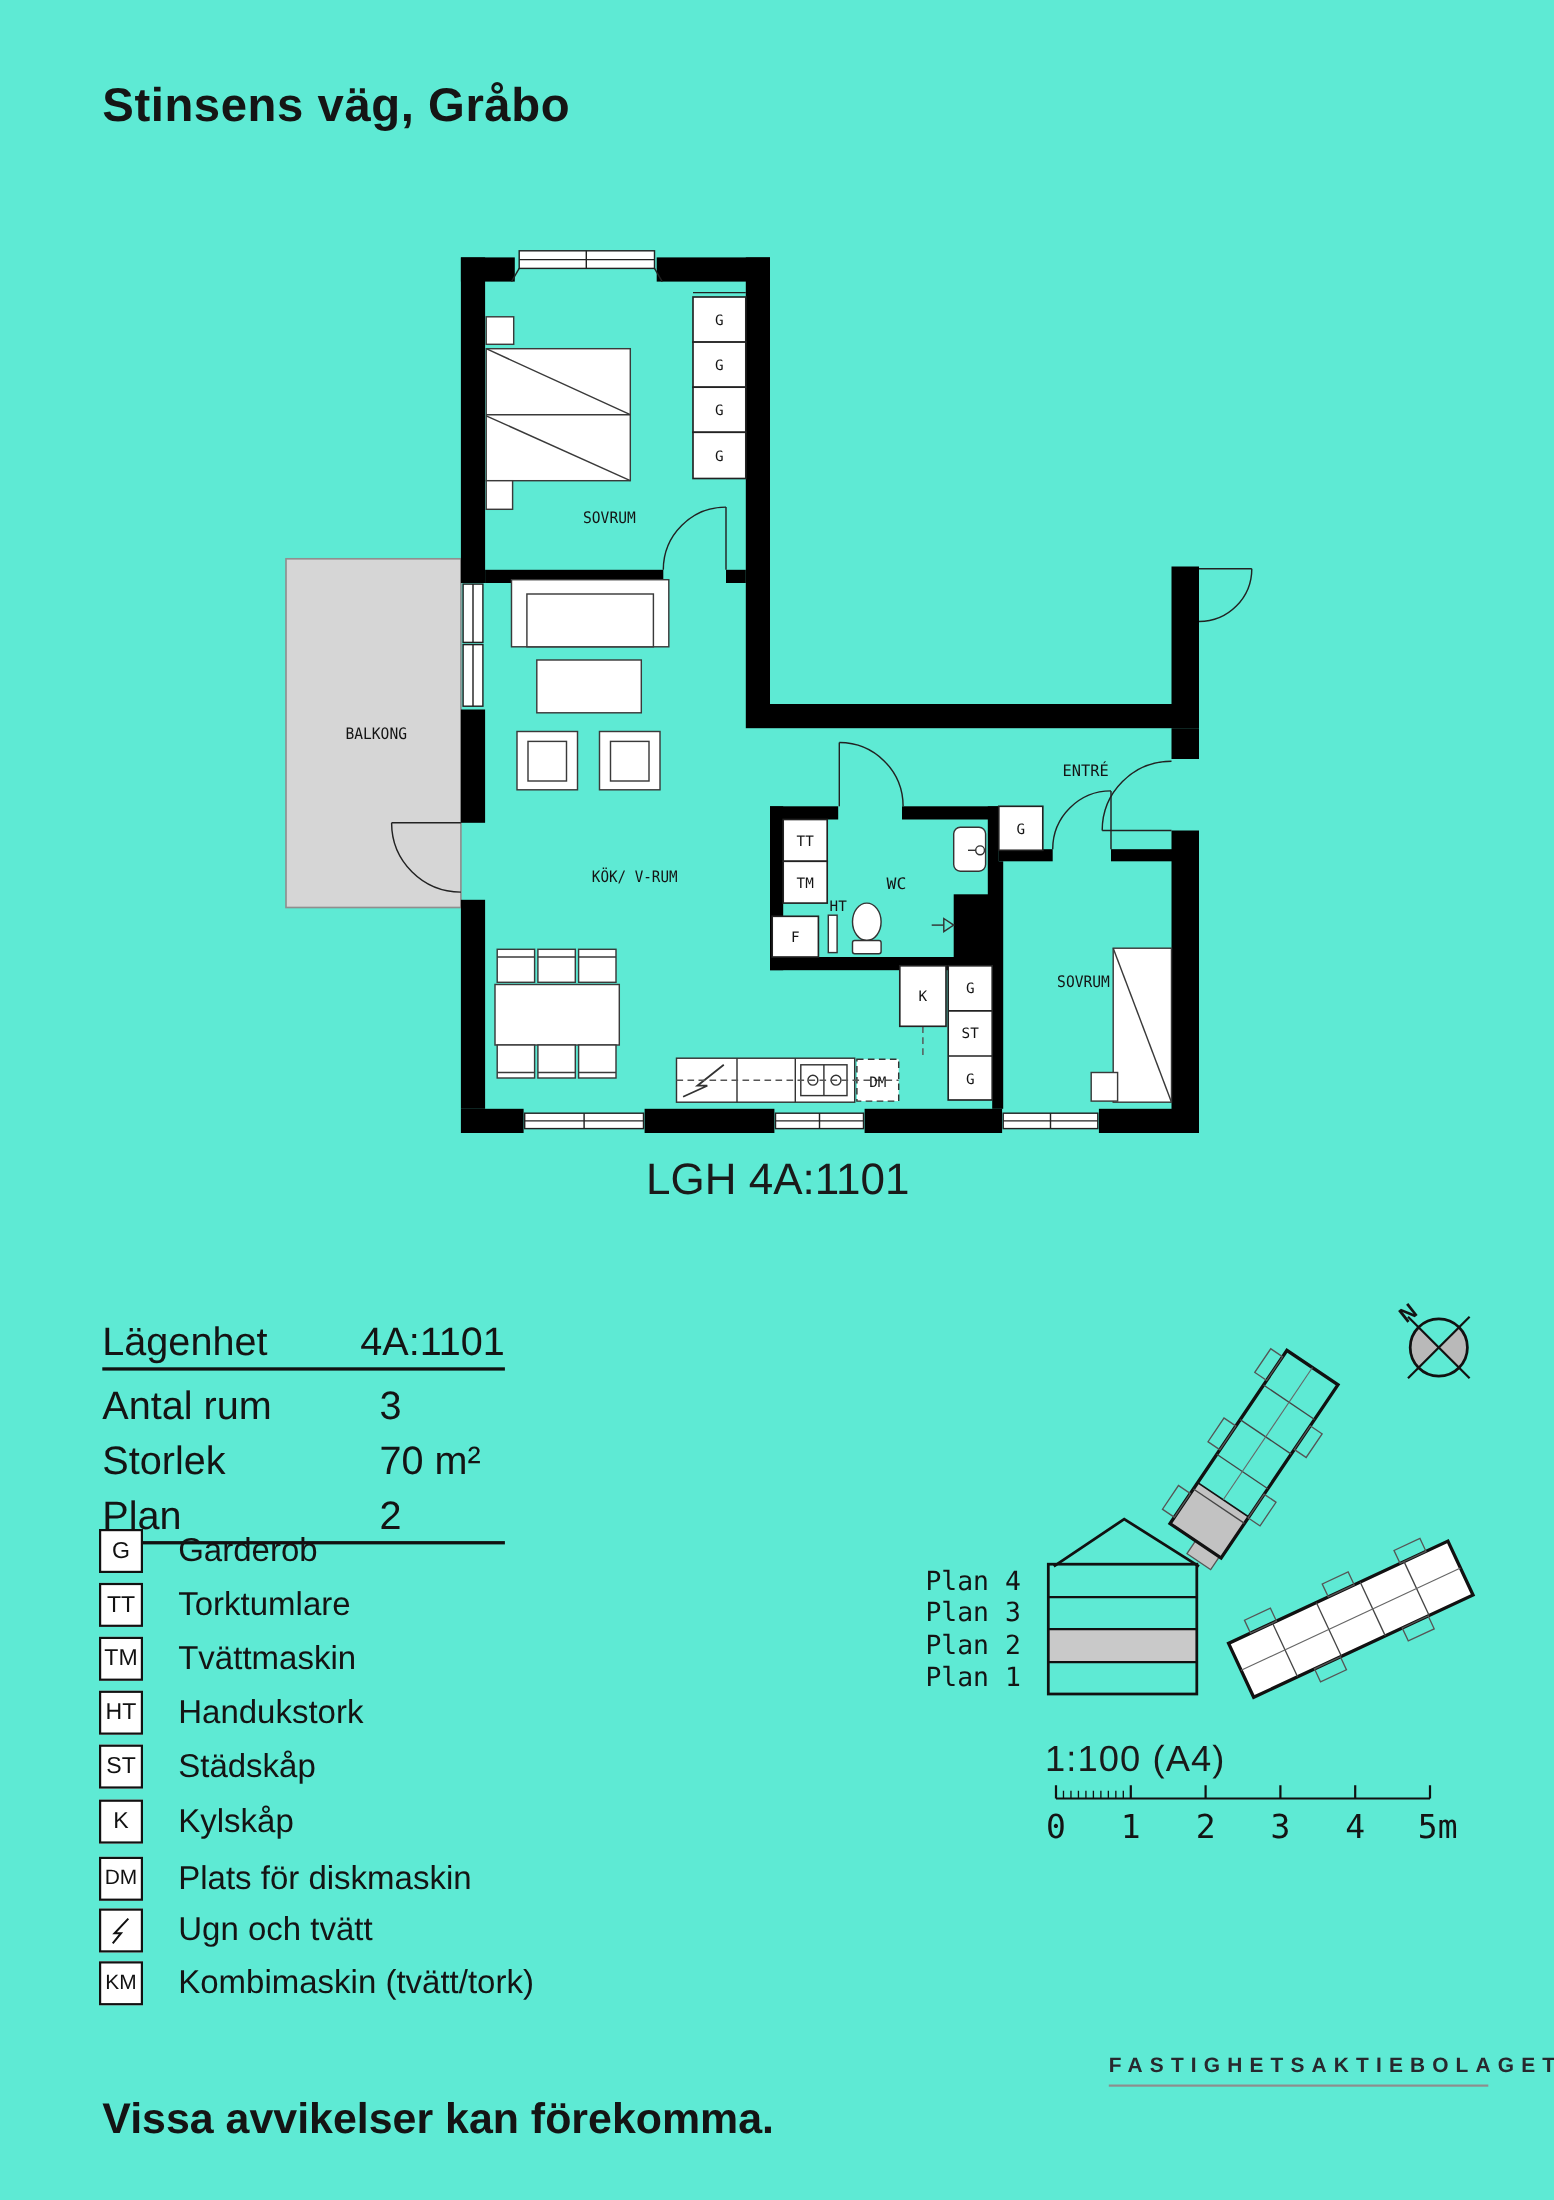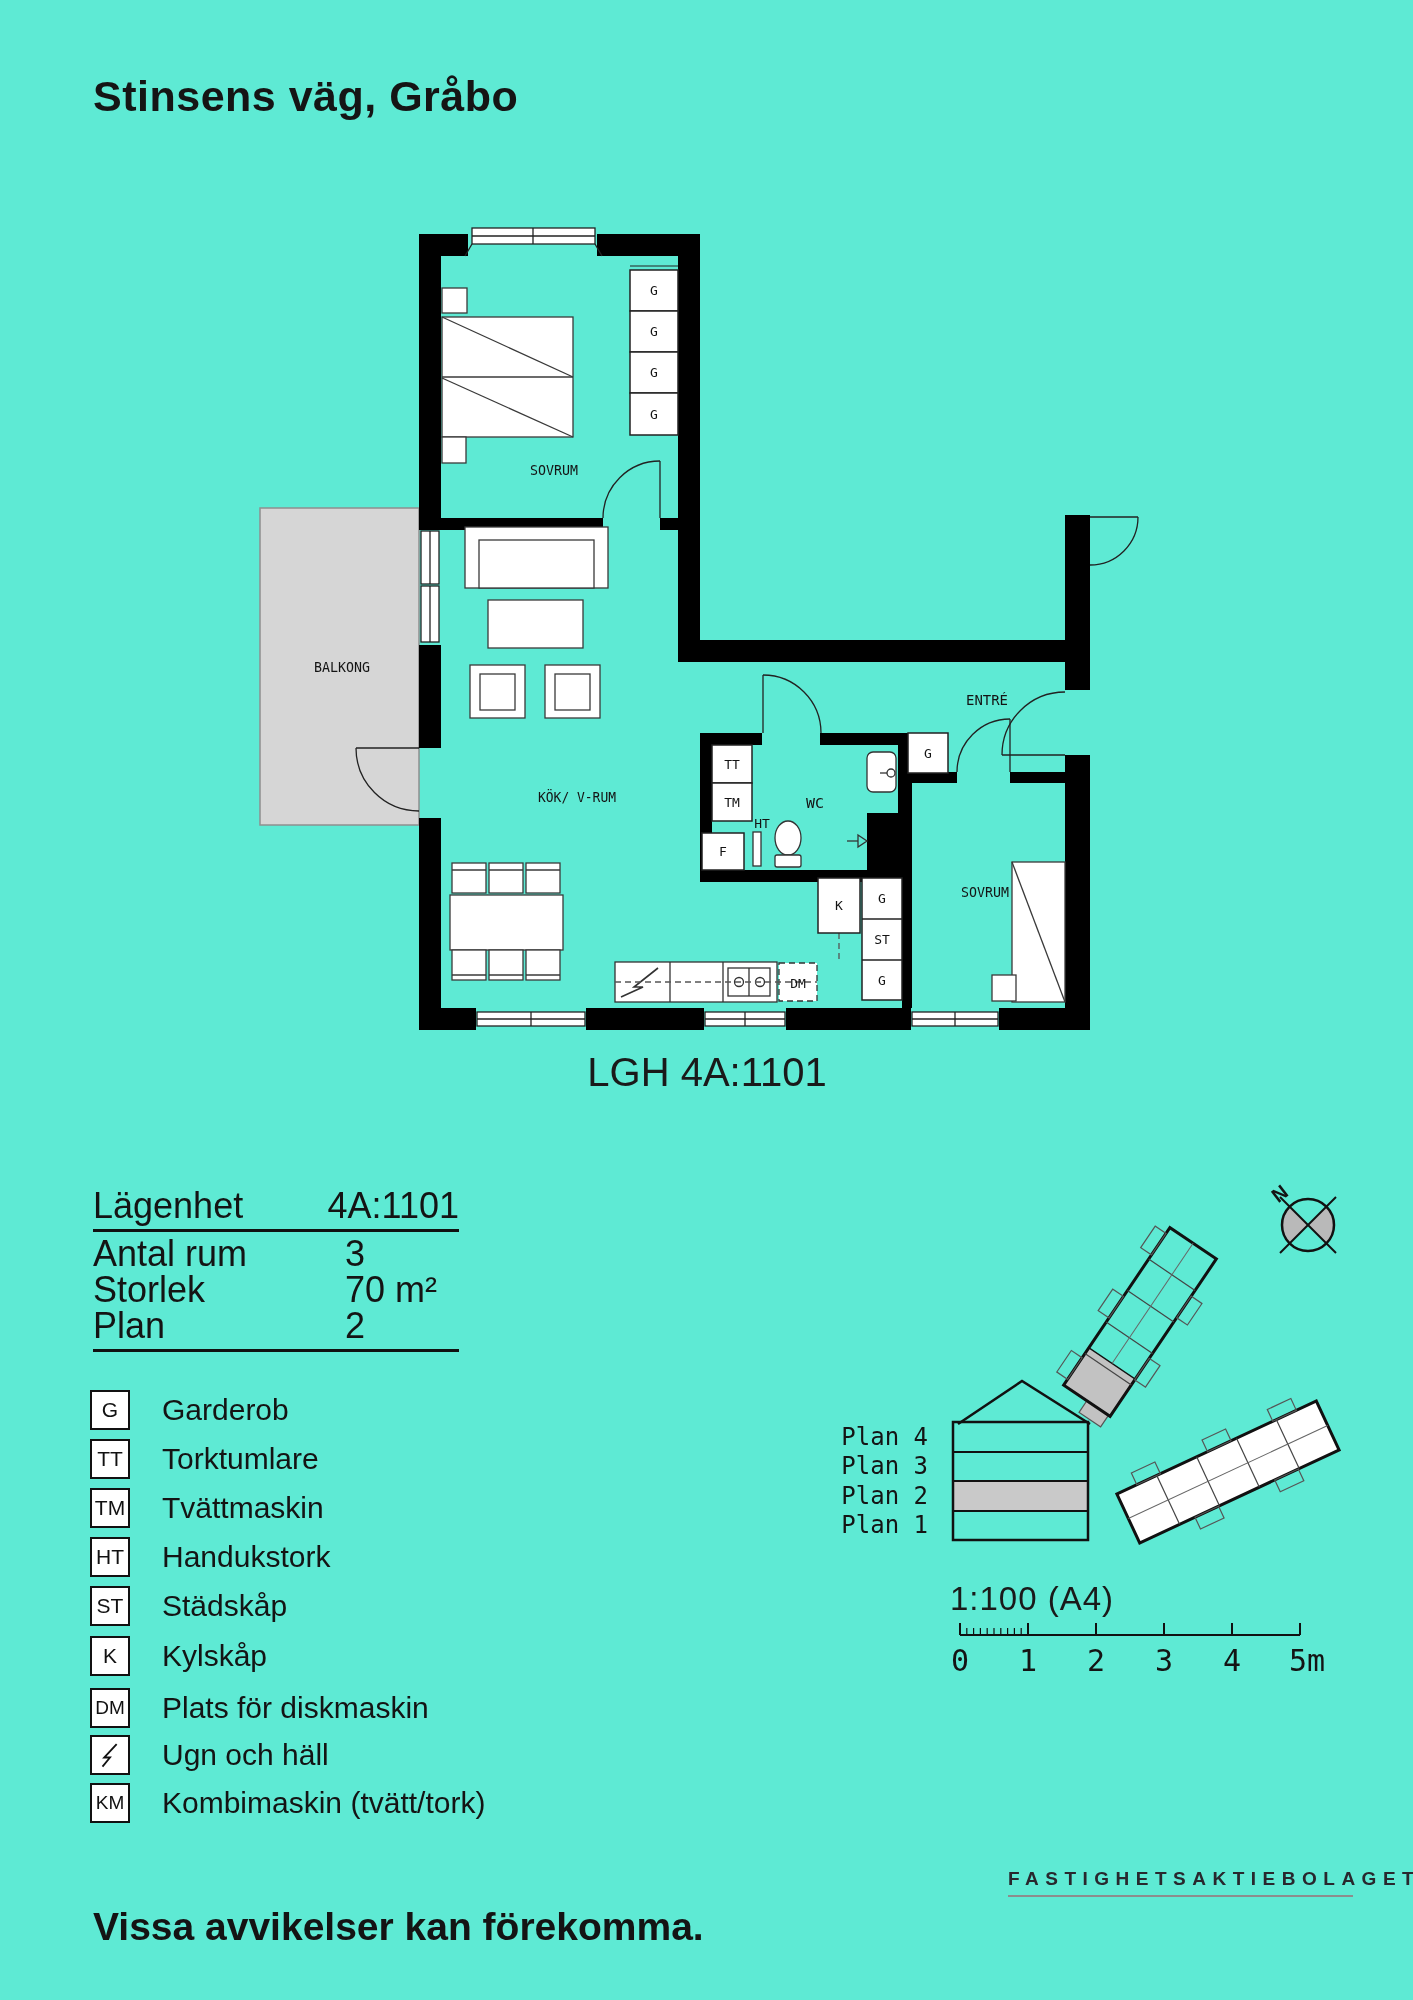--- a/index.html
+++ b/index.html
@@ -3,21 +3,21 @@
 <meta charset="utf-8">
 <style>
   html,body{margin:0;padding:0;background:#ffffff;}
   #page{position:relative;width:1413px;height:2000px;background:#5eead4;overflow:hidden;
         font-family:"Liberation Sans",sans-serif;color:#111;padding-left:22px;}
   .abs{position:absolute;}
   .title{left:93px;top:72px;font-size:43px;font-weight:bold;letter-spacing:0.5px;color:#151515;}
   .caption{left:482px;top:1050px;width:450px;text-align:center;font-size:40px;color:#1a1a1a;}
   
   .info{left:93px;top:1188px;width:366px;}
-  .info-row{display:flex;font-size:36px;line-height:36px;color:#141414;}
+  .info-row{display:flex;font-size:36px;line-height:36px;color:#141414;margin-top:14px;}
   .info-row .lab{width:252px;}
   .rule{height:0;border-top:3px solid #111;margin:5px 0 4px 0;}
   
   .legend{left:90px;top:1390px;}
   .lg-row{position:absolute;left:0;display:flex;align-items:center;height:40px;}
   .lg-box{width:36px;height:36px;border:2.5px solid #111;display:flex;align-items:center;justify-content:center;
           font-size:21px;color:#111;background:#fff;flex:none;}
   .lg-lab{margin-left:32px;font-size:30px;color:#141414;white-space:nowrap;}
   
   .ratio{left:950px;top:1580px;font-size:33px;color:#1a1a1a;letter-spacing:1px;}
@@ -284,21 +284,21 @@
     <div class="lg-row" style="top:298px">
       <span class="lg-box" style="font-size:19px">DM</span>
       <span class="lg-lab">Plats för diskmaskin</span>
       </div>
     <div class="lg-row" style="top:345px">
       <span class="lg-box">
           <svg width="30" height="30" viewBox="0 0 36 36">
             <polyline points="26,5 11,21 18,21 9,32" fill="none" stroke="#111" stroke-width="2.2"></polyline>
           </svg>
         </span>
-      <span class="lg-lab">Ugn och häll</span>
+      <span class="lg-lab">Ugn och tvätt</span>
       </div>
     <div class="lg-row" style="top:393px">
       <span class="lg-box" style="font-size:19px">KM</span>
       <span class="lg-lab">Kombimaskin (tvätt/tork)</span>
       </div>
   </div>
 
   <svg class="abs" style="left:990px;top:1150px;" width="420" height="410" viewBox="0 0 420 410">
 
     <g>

